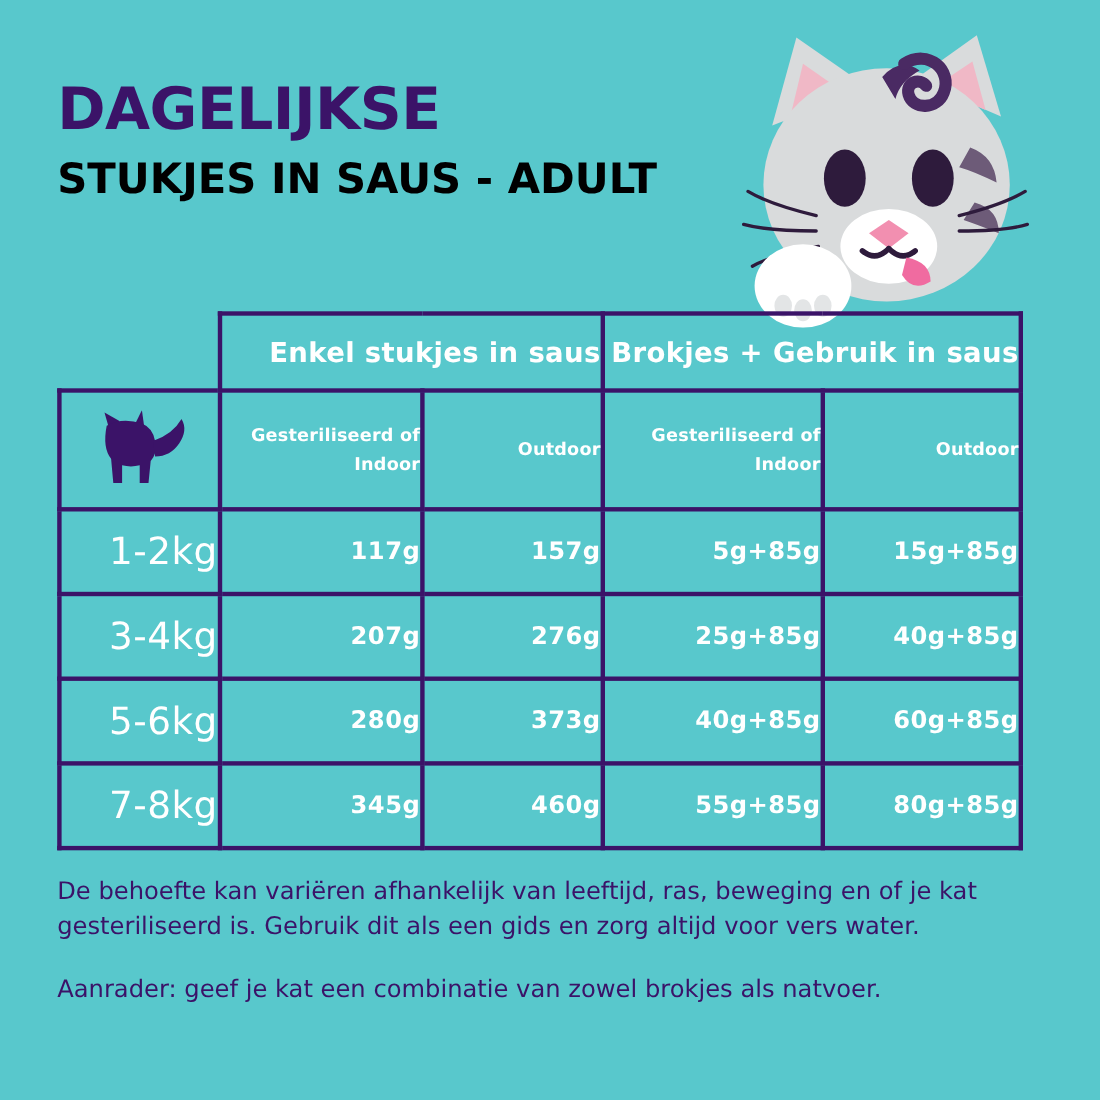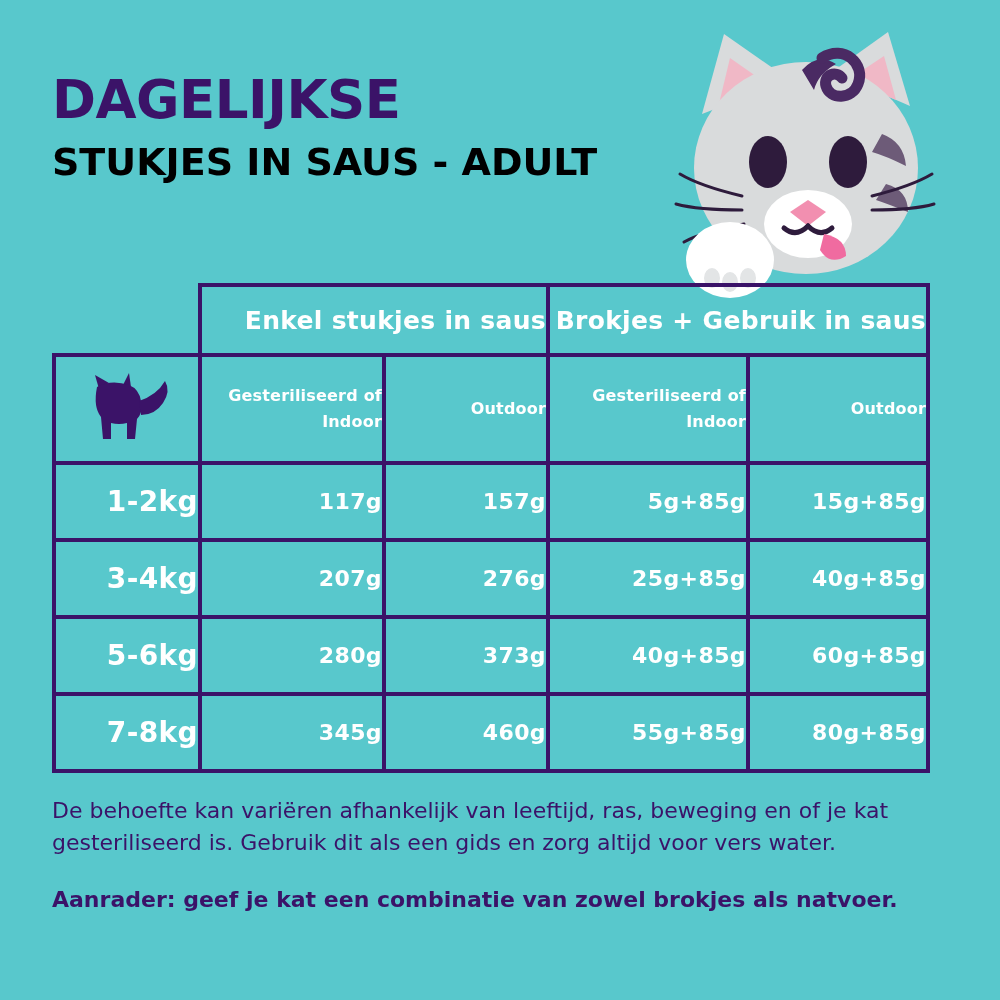--- a/index.html
+++ b/index.html
@@ -92,22 +92,22 @@
     height: 104px;
     font-weight: bold;
     font-size: 16px;
     line-height: 26px;
     color: #ffffff;
     letter-spacing: 0.2px;
     padding: 0 6px;
   }
   .weight-cell {
     height: 73px;
-    font-weight: bold;
-    font-size: 28px;
+    font-weight: normal;
+    font-size: 34px;
     color: #ffffff;
     letter-spacing: 0.4px;
   }
   .value-cell {
     height: 73px;
     font-weight: bold;
     font-size: 22px;
     color: #ffffff;
     letter-spacing: 0.4px;
   }
@@ -133,21 +133,21 @@
     font-family: "DejaVu Sans", sans-serif;
     font-size: 22px;
     line-height: 32px;
     color: #3b1368;
   }
   .note-tip {
     margin-top: 26px;
     font-family: "DejaVu Sans", sans-serif;
     font-size: 22px;
     line-height: 30px;
-    font-weight: bold;
+    font-weight: normal;
     color: #3b1368;
   }
 </style>
 </head>
 <body>
 
 <div class="page">
 
   <div class="cat-art">
     <svg width="280" height="270" viewBox="0 0 280 270" xmlns="http://www.w3.org/2000/svg">

